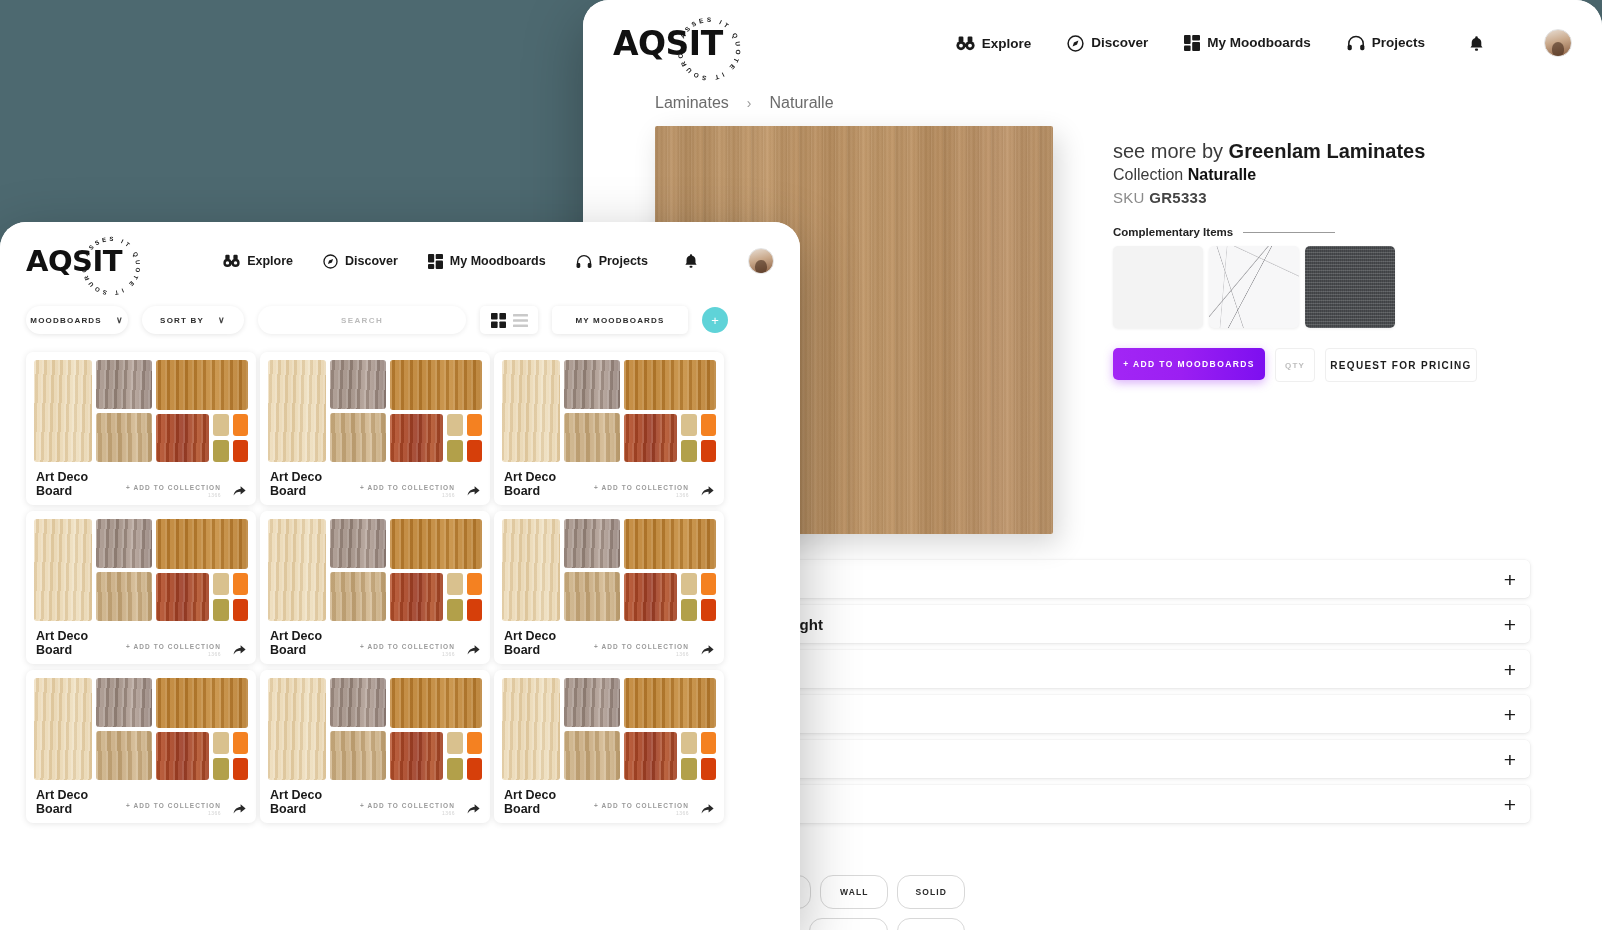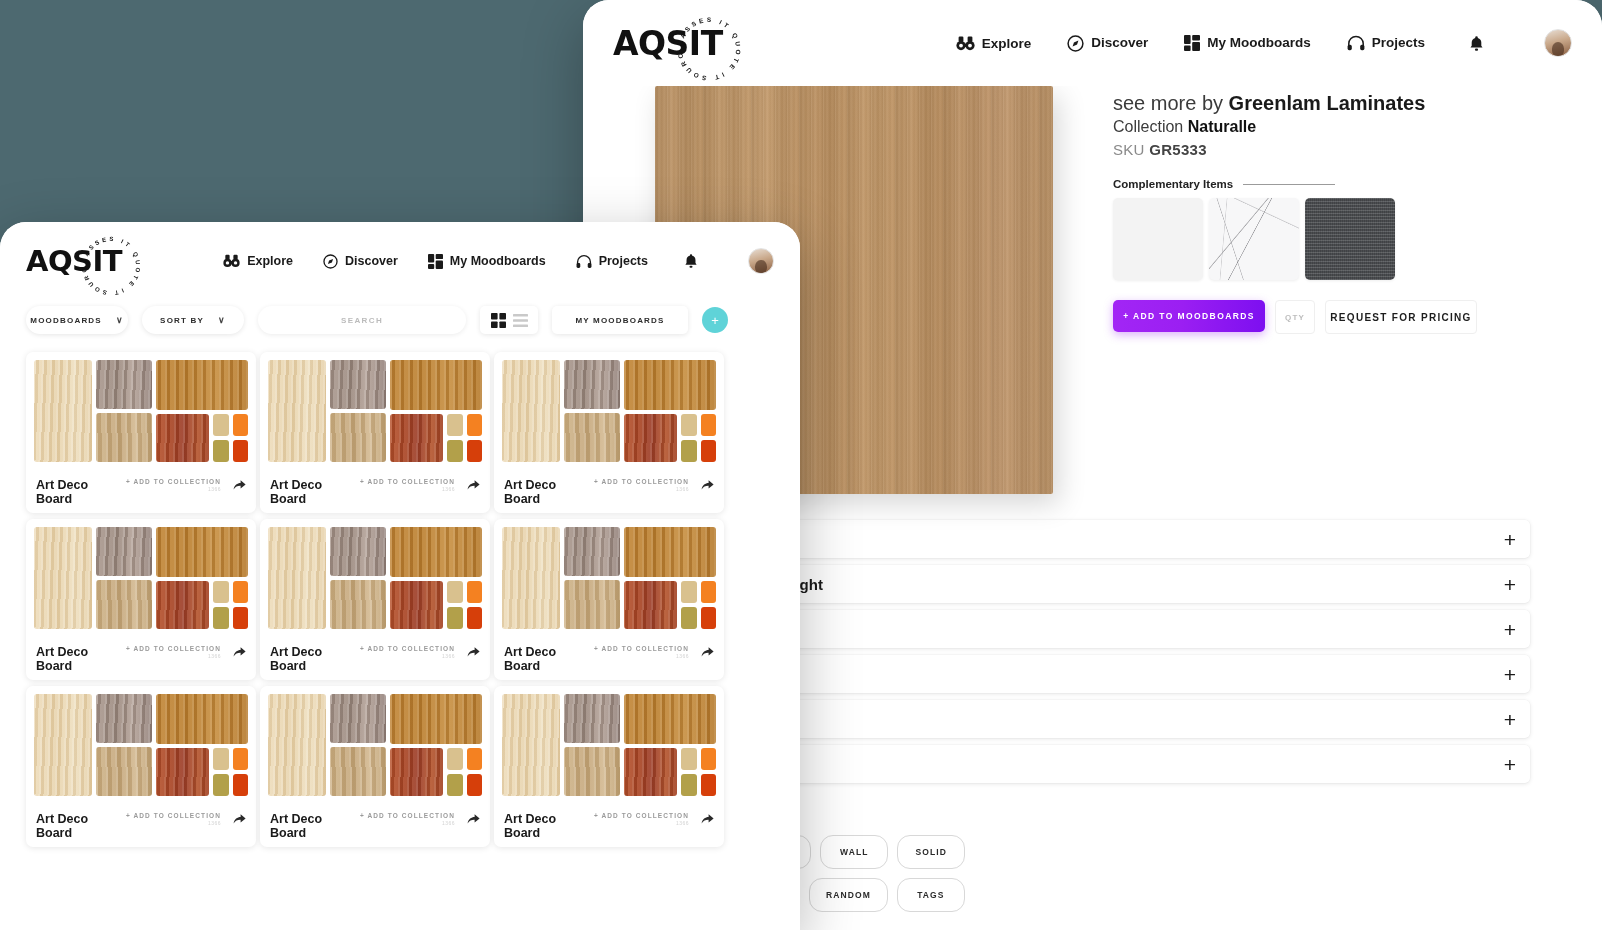--- a/index.html
+++ b/index.html
@@ -101,21 +101,21 @@
                       #c29766 57%,#b78b5b 72%,#c1966a 86%,#b88e60 100%);
     box-shadow: 6px 10px 28px rgba(0,0,0,.16);
   }
 
   .info { flex: 1; padding: 0 72px 0 60px; }
   .prod-title {
     font-family: "DejaVu Sans", sans-serif;
     font-size: 38px; font-weight: 700; color: #111;
     letter-spacing: -.8px; line-height: 1.1;
   }
-  .prod-sub { font-size: 20px; color: #3b3b3b; margin-top: 6px; }
+  .prod-sub { font-size: 20px; color: #3b3b3b; margin-top: 14px; }
   .prod-sub b { font-weight: 700; color: #1a1a1a; }
   .prod-coll { font-size: 16px; color: #3b3b3b; margin-top: 3px; }
   .prod-coll b { font-weight: 700; color: #111; }
   .prod-sku { font-size: 15px; color: #8a8a8a; margin-top: 5px; letter-spacing: .3px; }
   .prod-sku b { font-weight: 700; color: #444; }
 
   .comp-head {
     display: flex; align-items: center; gap: 10px;
     margin-top: 20px; font-size: 11.5px; font-weight: 700; color: #222;
   }
@@ -263,21 +263,21 @@
     background:
       repeating-linear-gradient(91deg, rgba(255,255,255,.16) 0 2px, rgba(110,38,18,.28) 2px 5px, rgba(255,255,255,.08) 5px 9px),
       linear-gradient(90deg,#b8552f,#a94626 30%,#9d3f2a 52%,#b55730 78%,#a44526);
   }
   .c-sand { background: #d9c18e; }
   .c-orange { background: #f48121; }
   .c-olive { background: #b2a04a; }
   .c-rust { background: #d63f0a; }
 
   .card-foot {
-    display: flex; align-items: flex-start; margin-top: 16px;
+    display: flex; align-items: flex-end; margin-top: 8px;
     padding: 0 2px 2px 2px;
   }
   .card-name { font-size: 12.5px; font-weight: 700; color: #1a1a1a; }
   .card-actions { margin-left: auto; display: flex; align-items: center; gap: 12px; }
   .add-col {
     display: flex; flex-direction: column; align-items: flex-end;
     cursor: pointer;
   }
   .add-col-main {
     font-size: 6.5px; font-weight: 700; letter-spacing: 1.1px; color: #9a9a9a;
@@ -358,20 +358,25 @@
         <div class="bell" style="margin-left:8px;">
           <svg width="15" height="17" viewBox="0 0 15 17" fill="#1a1a1a">
             <path d="M7.5 1.2 a1.3 1.3 0 0 1 1.3 1.3 v.5 a4.8 4.8 0 0 1 3.5 4.6 v3.1 l1.2 1.9 H1.5 l1.2-1.9 V7.6 a4.8 4.8 0 0 1 3.5-4.6 v-.5 A1.3 1.3 0 0 1 7.5 1.2Z"></path>
             <rect x="5.9" y="13.6" width="3.2" height="2.2" rx="1.1"></rect>
           </svg>
         </div>
         <div class="avatar" style="width:28px;height:28px;margin-left:24px;"></div>
       </div>
     </div>
 
+    <div class="breadcrumb">
+      <span class="crumb">Laminates</span>
+      <span class="sep">›</span>
+      <span class="crumb">Naturalle</span>
+    </div>
 
     <div class="detail-body">
       <div class="hero"></div>
 
       <div class="info">
         <div class="prod-sub">
           <span>see more by </span><b>Greenlam Laminates</b>
         </div>
         <div class="prod-coll">
           <span>Collection </span><b>Naturalle</b>

